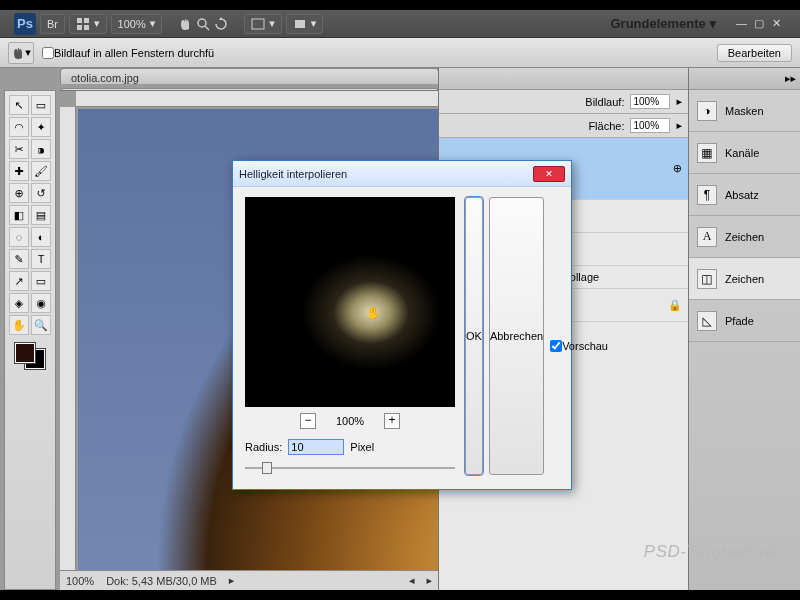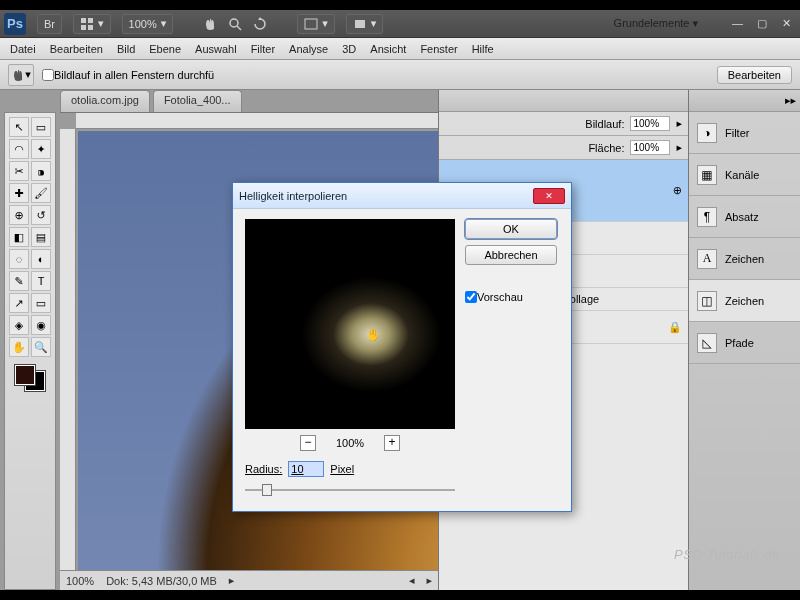--- a/index.html
+++ b/index.html
@@ -3,25 +3,25 @@
 <meta charset="utf-8">
 <style>
 * { margin: 0; padding: 0; box-sizing: border-box; font-family: "Segoe UI", Tahoma, sans-serif; font-size: 11px; user-select: none; }
 body { width: 800px; height: 600px; background: #000; overflow: hidden; position: relative; }
 .letterbox-top, .letterbox-bot { position: absolute; left: 0; right: 0; height: 10px; background: #000; z-index: 200; }
 .letterbox-top { top: 0; } .letterbox-bot { bottom: 0; }
 
 .app { position: absolute; top: 10px; left: 0; right: 0; bottom: 10px; background: #9b9b9b; display: flex; flex-direction: column; }
 
 
-.top-row { height: 28px; background: linear-gradient(#5b5b5b,#4b4b4b); display: flex; align-items: center; gap: 11px; padding: 0 4px; color: #ddd; border-bottom: 1px solid #333; }
+.top-row { height: 28px; background: linear-gradient(#5b5b5b,#4b4b4b); display: flex; align-items: center; gap: 4px; padding: 0 14px; color: #ddd; border-bottom: 1px solid #333; }
 .ps-logo { width: 22px; height: 22px; background: #1a3e6e; border-radius: 3px; color: #9cc7f0; font-weight: bold; font-size: 13px; display: flex; align-items: center; justify-content: center; }
 .top-btn { height: 20px; padding: 0 6px; border: 1px solid #666; border-radius: 2px; background: #555; color: #ddd; display: flex; align-items: center; gap: 4px; }
 .icon { width: 14px; height: 14px; display: inline-block; }
-.workspace-dd { margin-left: auto; color: #222; font-weight: normal; font-size: 11px; text-align: right; }
+.workspace-dd { margin-left: auto; color: #222; font-weight: bold; font-size: 13px; text-align: right; }
 .win-ctrl { width: 14px; height: 14px; display: inline-block; }
 
 .menu-row { height: 22px; background: linear-gradient(#ececec,#d8d8d8); display: flex; align-items: center; gap: 14px; padding: 0 10px; color: #222; border-bottom: 1px solid #999; }
 .menu-row span { cursor: default; }
 
 .opts-row { height: 30px; background: linear-gradient(#e6e6e6,#cfcfcf); display: flex; align-items: center; gap: 8px; padding: 0 8px; border-bottom: 1px solid #888; }
 .opt-tool { width: 26px; height: 22px; border: 1px solid #aaa; background: #ddd; border-radius: 2px; display: flex; align-items: center; justify-content: center; }
 .chk { display: flex; align-items: center; }
 .chk input { width: 12px; height: 12px; }
 .btn { border: 1px solid #aaa; background: linear-gradient(#f7f7f7,#ddd); padding: 2px 10px; border-radius: 3px; }
@@ -32,21 +32,21 @@
 
 .tools { width: 52px; background: linear-gradient(#e6e6e6,#d0d0d0); border: 1px solid #888; margin: 22px 4px 0 4px; padding: 4px 2px; display: flex; flex-direction: column; align-items: center; }
 .trow { display: flex; gap: 2px; margin-bottom: 2px; }
 .tcell { width: 20px; height: 20px; border: 1px solid #bbb; background: #eaeaea; display: flex; align-items: center; justify-content: center; }
 .swatch { margin-top: 6px; width: 30px; height: 26px; position: relative; }
 .swatch .fg { position: absolute; width: 20px; height: 20px; border: 1px solid #fff; outline: 1px solid #444; background: #2a0e0a; top: 0; left: 0; }
 .swatch .bg-s { position: absolute; width: 20px; height: 20px; border: 1px solid #fff; outline: 1px solid #444; background: #000; bottom: 0; right: 0; }
 
 
 .docwrap { flex: 1; display: flex; flex-direction: column; min-width: 0; }
-.doctabs { height: 22px; display: flex; gap: 4px; }
+.doctabs { height: 22px; display: flex; gap: 4px; flex-direction: column; }
 .doctab { background: linear-gradient(#ddd,#c5c5c5); border: 1px solid #888; border-bottom: none; padding: 3px 10px 0 10px; border-radius: 4px 4px 0 0; margin-right: -1px; color: #333; }
 .canvas-area { flex: 1; background: #9b9b9b; position: relative; overflow: hidden; border-top: 1px solid #777; }
 .ruler-h { position: absolute; top: 0; left: 16px; right: 0; height: 16px; background: #e3e3e3; border-bottom: 1px solid #888; }
 .ruler-v { position: absolute; top: 16px; left: 0; bottom: 0; width: 16px; background: #e3e3e3; border-right: 1px solid #888; }
 .canvas { position: absolute; top: 18px; left: 18px; right: 0; bottom: 20px; background: #5d739d; overflow: hidden; }
 .hair { position: absolute; inset: 0; background:
   radial-gradient(ellipse 140% 120% at 120% 100%, #d8a454 0%, #b57a2d 20%, #7a4916 40%, #3a230d 60%, transparent 70%),
   radial-gradient(ellipse 120% 110% at 110% 110%, #e8c276 0%, #c18f3d 15%, #6e421a 40%, transparent 55%),
   linear-gradient(#5c72a0,#7387b2);
 }
@@ -79,31 +79,31 @@
 .modal-body { padding: 10px 12px 14px 12px; display: flex; gap: 10px; }
 .preview { width: 210px; }
 .preview-box { width: 210px; height: 210px; background: #000; position: relative; overflow: hidden; }
 .pv-sky { position:absolute; inset:0; background:
   radial-gradient(ellipse 60% 50% at 60% 55%, #dcd6b9 0%, #9a9263 15%, #2a2418 30%, #000 55%),
   linear-gradient(135deg,#3d4d79 0%,#2a3657 40%,#0a0d15 70%, #000 100%);
 }
 .pv-cursor { position:absolute; left:58%; top:52%; color:#fff; font-size:12px; }
 .zoom-row { display: flex; align-items: center; justify-content: center; gap: 20px; margin-top: 6px; }
 .zbtn { width: 16px; height: 16px; border: 1px solid #888; background: #fff; font-size: 12px; line-height: 12px; text-align: center; }
-.radius-row { display: flex; align-items: center; gap: 6px; margin-top: 10px; text-decoration: underline; }
-.radius-row input { width: 36px; border: 1px solid #5a8bd8; padding: 1px 2px; background: #cfe1ff; color: #000; }
+.radius-row { display: flex; align-items: center; gap: 6px; margin-top: 10px; }
+.radius-row input { width: 56px; border: 1px solid #5a8bd8; padding: 1px 2px; background: #cfe1ff; color: #000; }
 .slider { margin-top: 6px; height: 14px; position: relative; }
 .slider-track { position: absolute; left: 0; right: 0; top: 6px; height: 2px; background: #aaa; }
 .slider-thumb { position: absolute; left: 8%; top: 1px; width: 10px; height: 12px; background: #eee; border: 1px solid #777; }
-.modal-right { display: flex; flex-direction: column; gap: 6px; width: 92px; }
+.modal-right { display: flex; flex-direction: row; gap: 6px; width: 92px; }
 .mbtn { border: 1px solid #999; background: linear-gradient(#fbfbfb,#e2e2e2); padding: 3px 0; border-radius: 3px; text-align: center; }
 .mbtn.primary { outline: 1px solid #5a8bd8; }
 svg { width: 14px; height: 14px; }
 
-.watermark { position:absolute; right:20px; bottom:28px; color:#b9b9b9; font-size:13px; font-style:italic; letter-spacing:.5px; z-index:40; }
+.watermark { position:absolute; right:20px; bottom:28px; color:#b9b9b9; font-size:17px; font-style:italic; letter-spacing:.5px; z-index:40; }
 </style>
 </head>
 <body>
 
 <div class="letterbox-top"></div>
 <div class="letterbox-bot"></div>
 
 <div class="app">
 
   <div class="top-row">
@@ -137,33 +137,20 @@
     <div class="top-btn"><svg>
           <rect x="2" y="3" width="10" height="8" fill="#ccc"></rect>
         </svg>▾</div>
     <span class="workspace-dd">Grundelemente ▾</span>
     <span style="width:12px;"></span>
     <span class="win-ctrl">—</span>
     <span class="win-ctrl">▢</span>
     <span class="win-ctrl">✕</span>
   </div>
 
-  <div class="menu-row">
-    <span>Datei</span>
-    <span>Bearbeiten</span>
-    <span>Bild</span>
-    <span>Ebene</span>
-    <span>Auswahl</span>
-    <span>Filter</span>
-    <span>Analyse</span>
-    <span>3D</span>
-    <span>Ansicht</span>
-    <span>Fenster</span>
-    <span>Hilfe</span>
-  </div>
 
   <div class="opts-row">
     <div class="opt-tool">
       <svg>
           <path d="M3 8 Q3 3 5 3 Q7 3 7 7 L7 2 Q9 2 9 7 L9 3 Q11 3 11 8 L11 12 Q7 14 4 12 Z" fill="#555"></path>
         </svg> ▾
     </div>
     <label class="chk">
       <input type="checkbox" style="">
       <span>Bildlauf in allen Fenstern durchfü</span>
@@ -297,21 +284,21 @@
           <span>Hintergrund</span>
           <span class="lock">🔒</span>
         </div>
       </div>
     </div>
 
     <div class="right-panels">
       <div class="rp-head">▸▸</div>
       <div class="rp-item">
           <div class="rp-ic">◑</div>
-          <span>Filter</span>
+          <span>Masken</span>
         </div>
       <div class="rp-item">
           <div class="rp-ic">▦</div>
           <span>Kanäle</span>
         </div>
       <div class="rp-item">
           <div class="rp-ic">¶</div>
           <span>Absatz</span>
         </div>
       <div class="rp-item">

